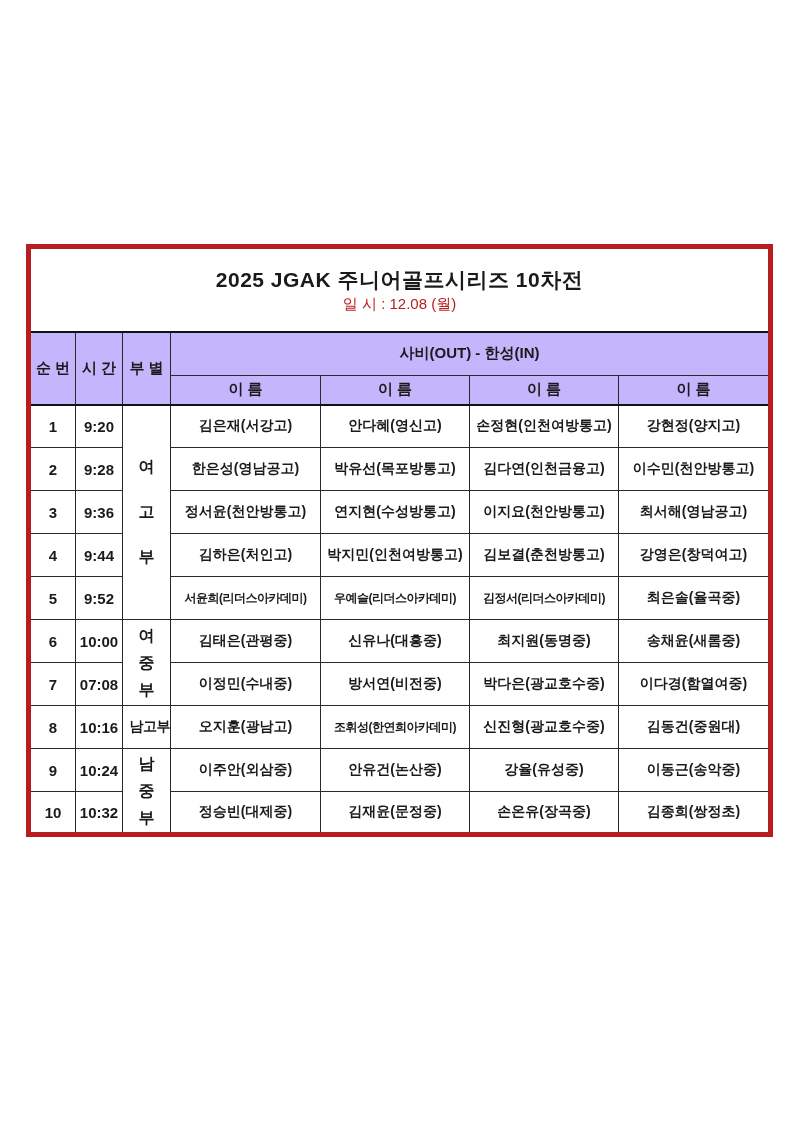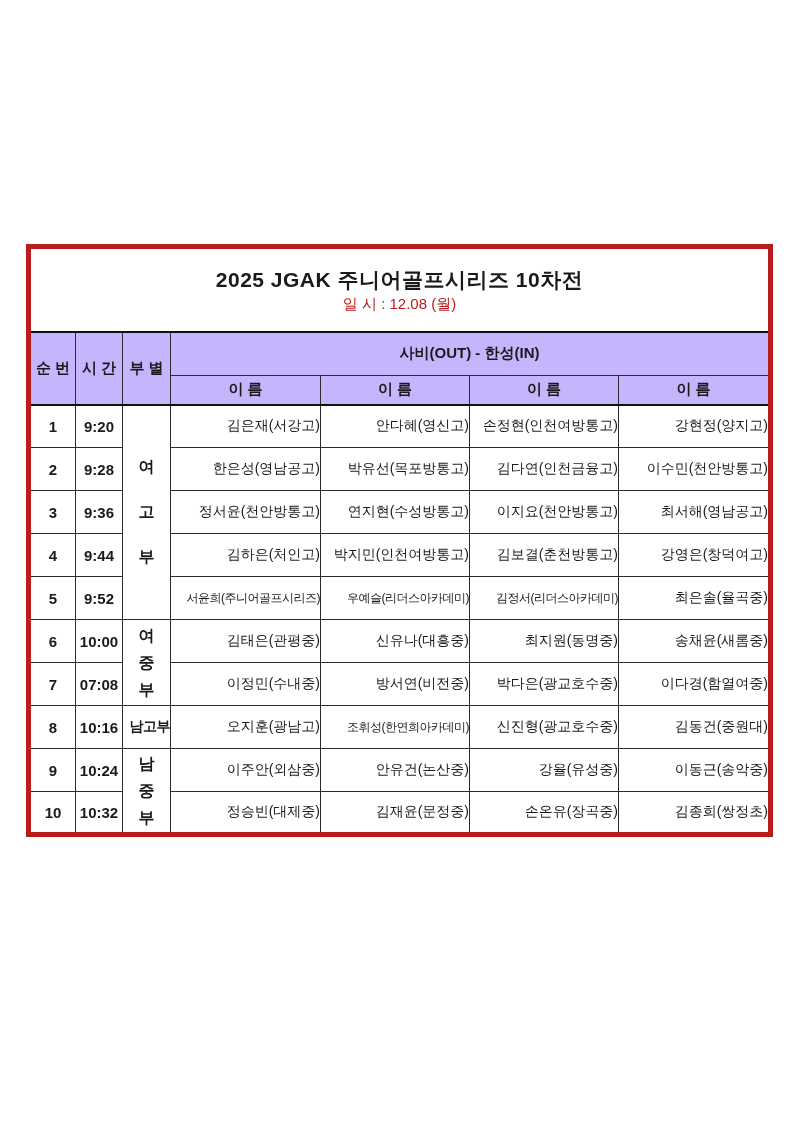--- a/index.html
+++ b/index.html
@@ -65,21 +65,21 @@
   }
   .division-cell {
     font-weight: bold;
     font-size: 16px;
     white-space: pre-line;
     background: #ffffff;
   }
   .division-tall  { line-height: 2.8; }
   .division-short { line-height: 1.7; }
   .division-flat  { font-size: 14px; letter-spacing: -0.5px; text-align: right; }
-  .player-cell { font-size: 14px; font-weight: normal; text-align: right; }
+  .player-cell { font-size: 14px; font-weight: bold; }
   .player-cell.small { font-size: 12px; letter-spacing: -0.5px; }
 </style>
 </head>
 <body>
 
 <div class="sheet">
   <table class="pairing">
     <colgroup>
       <col style="width:47px">
         <col style="width:47px">
@@ -146,21 +146,21 @@
       <td class="time-cell">9:44</td>
       <td class="player-cell">김하은(처인고)</td>
       <td class="player-cell">박지민(인천여방통고)</td>
       <td class="player-cell">김보결(춘천방통고)</td>
       <td class="player-cell">강영은(창덕여고)</td>
     </tr>
 
     <tr class="data-row">
       <td class="seq-cell">5</td>
       <td class="time-cell">9:52</td>
-      <td class="player-cell small">서윤희(주니어골프시리즈)</td>
+      <td class="player-cell small">서윤희(리더스아카데미)</td>
       <td class="player-cell small">우예슬(리더스아카데미)</td>
       <td class="player-cell small">김정서(리더스아카데미)</td>
       <td class="player-cell">최은솔(율곡중)</td>
     </tr>
 
     <tr class="data-row">
       <td class="seq-cell">6</td>
       <td class="time-cell">10:00</td>
       <td class="division-cell division-short" rowspan="2">여
 중

